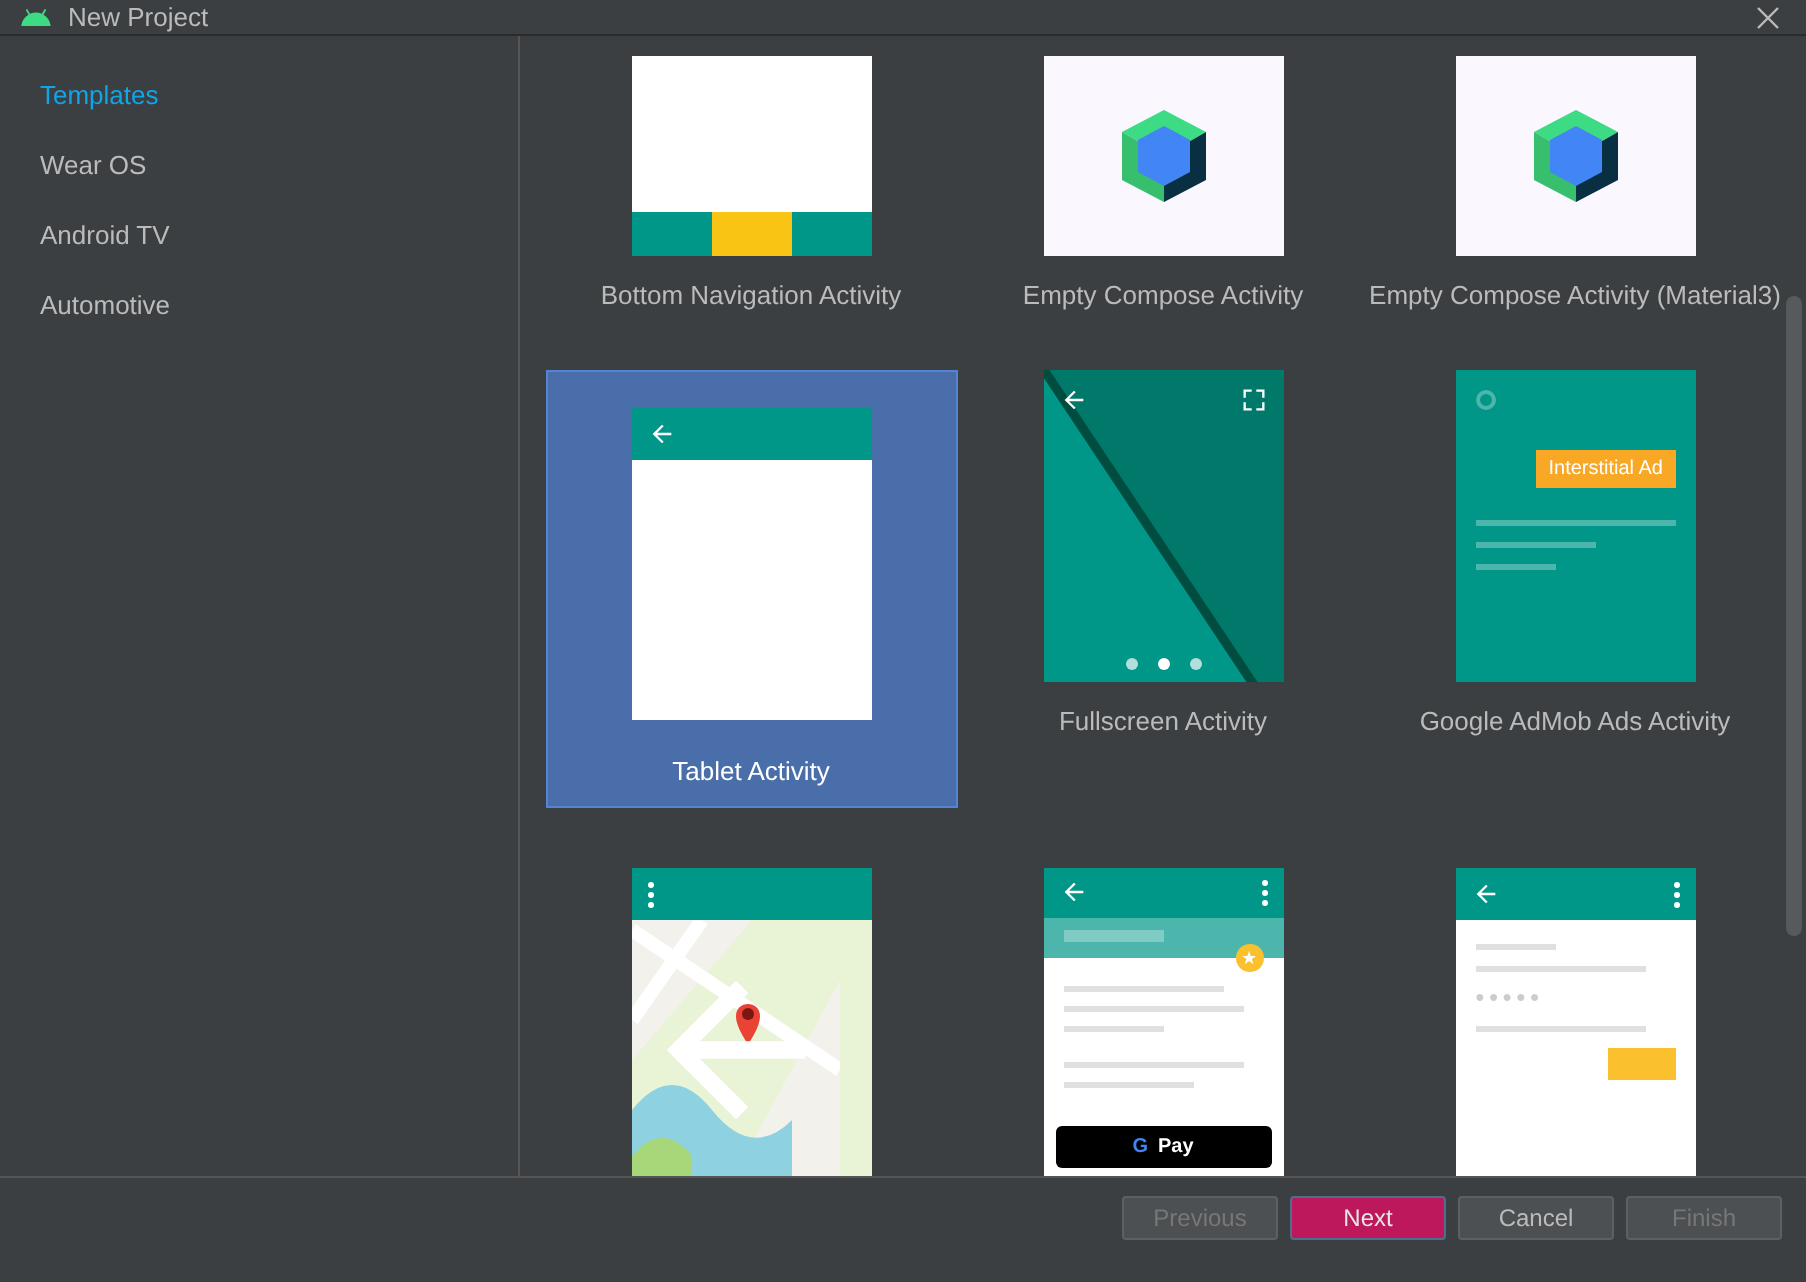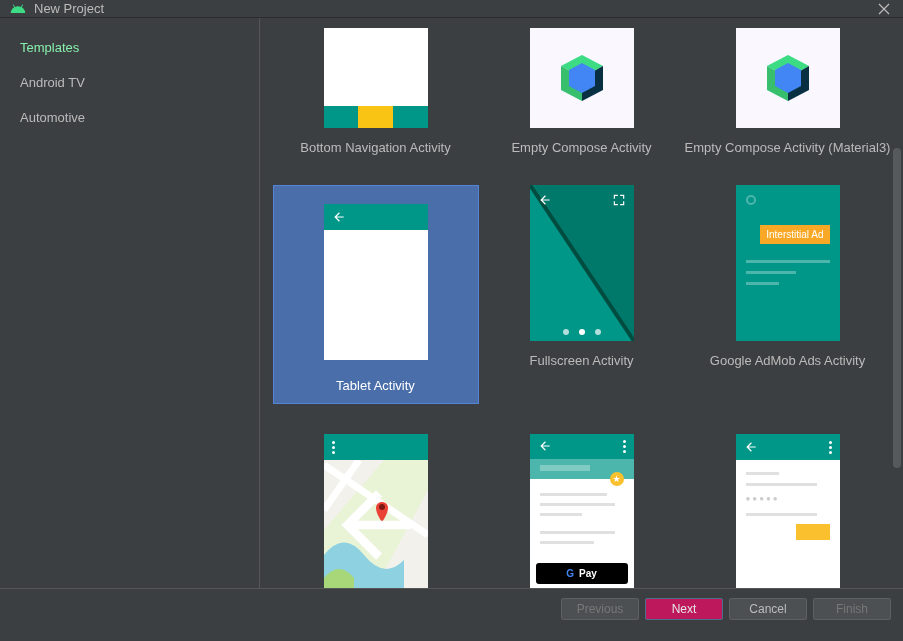--- a/index.html
+++ b/index.html
@@ -8,29 +8,29 @@
 
   
   .titlebar { height: 18px; background: #3c3f41; display: flex; align-items: center; padding: 0 10px; border-bottom: 1px solid #2b2b2b; }
   .titlebar .logo { width: 16px; height: 16px; margin-right: 8px; }
   .titlebar .title { flex: 1; color: #bbbbbb; font-size: 13px; }
   .titlebar .close { width: 18px; height: 18px; display: flex; align-items: center; justify-content: center; color: #bbbbbb; cursor: pointer; font-size: 14px; }
 
   
   .main { display: flex; height: 570px; }
   .sidebar { width: 260px; border-right: 1px solid #555; padding-top: 12px; }
-  .sidebar .heading { padding: 10px 20px; color: #86efac; font-size: 13px; }
+  .sidebar .heading { padding: 10px 20px; color: #0ea5e9; font-size: 13px; }
   .sidebar .item { padding: 10px 20px; color: #bbbbbb; cursor: pointer; }
   .sidebar .item.selected { background: #0d293e; color: #e6e6e6; }
 
   
   .grid-wrap { flex: 1; position: relative; overflow: hidden; }
   .grid { display: grid; grid-template-columns: repeat(3, 206px); gap: 30px 0; padding: 20px 0 20px 0; margin-top: -10px; justify-content: center; }
   .cell { width: 206px; display: flex; flex-direction: column; align-items: center; cursor: pointer; }
-  .thumb { width: 104px; height: 156px; background: #be185d; position: relative; overflow: hidden; }
+  .thumb { width: 120px; height: 156px; background: #be185d; position: relative; overflow: hidden; }
   .thumb.row1 { height: 100px; }
   .caption { margin-top: 12px; color: #bbbbbb; font-size: 13px; text-align: center; }
 
   
   .cell.selected { background: #4a6ea9; border: 1px solid #5583d6; padding-bottom: 10px; }
   .cell.selected .caption { color: #fff; margin-top: 18px; }
   .cell.selected .thumb { margin-top: 18px; }
 
   
   .scrollbar { position: absolute; right: 2px; top: 130px; width: 8px; height: 320px; background: #565a5c; border-radius: 4px; cursor: pointer; }
@@ -118,20 +118,21 @@
     <svg width="12" height="12" viewBox="0 0 12 12">
         <path stroke="#bbbbbb" stroke-width="1.2" d="M1 1 L11 11 M11 1 L1 11"></path>
       </svg>
   </div>
 </div>
 
 <div class="main">
 
   <div class="sidebar">
     <div class="heading">Templates</div>
+    <div class="item">Wear OS</div>
     <div class="item">Android TV</div>
     <div class="item">Automotive</div>
   </div>
 
   <div class="grid-wrap">
     <div class="grid">
 
       <div class="cell">
         <div class="thumb row1">
           <div class="tn-bottomnav">

